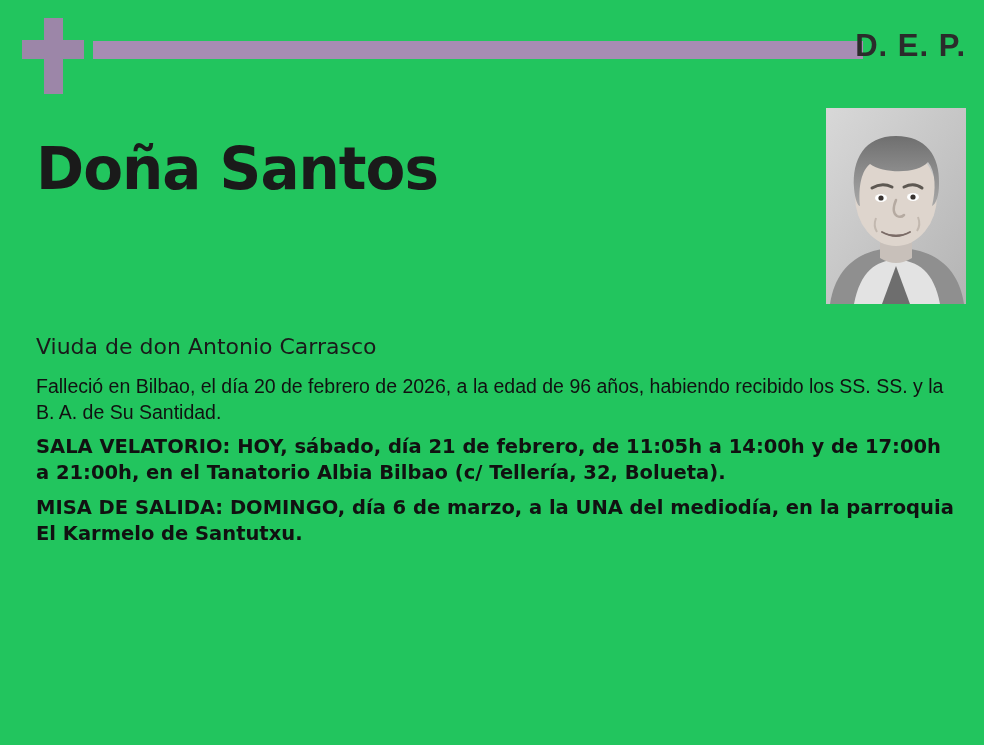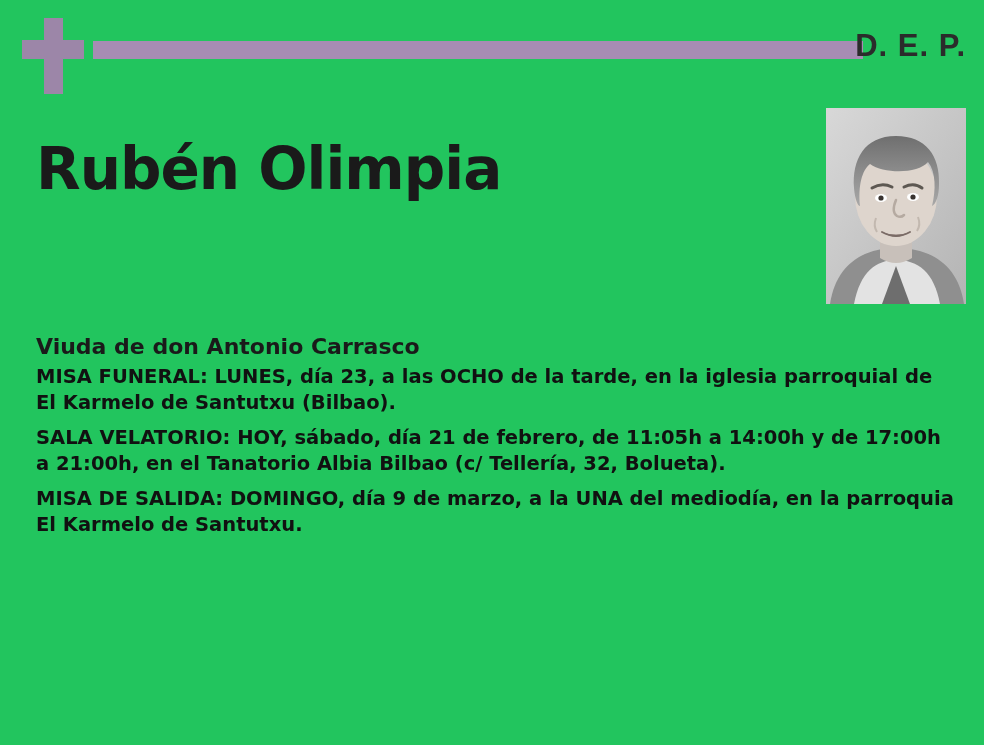--- a/index.html
+++ b/index.html
@@ -100,25 +100,25 @@
 
   
   .body-block {
     position: absolute;
     left: 36px;
     top: 330px;
     width: 920px;
   }
   .widow {
     font-family: "DejaVu Sans", sans-serif;
-    font-weight: bold;
+    font-weight: normal;
     font-size: 22px;
     line-height: 34px;
     color: #1a1a1a;
-    margin-bottom: 0;
+    margin-bottom: 9px;
   }
   .para {
     font-family: "Liberation Sans", sans-serif;
     font-size: 19.5px;
     line-height: 26px;
     color: #111111;
     margin-bottom: 9px;
   }
   .para-bold {
     font-family: "DejaVu Sans", sans-serif;
@@ -179,23 +179,23 @@
 
       <path d="M56 124 q14 9 28 0 q-14 5 -28 0 Z" fill="#8d7d78"></path>
       <path d="M56 124 q14 8 28 0" stroke="#7a6b66" stroke-width="2" fill="none" stroke-linecap="round"></path>
 
       <path d="M50 110 q-3 8 1 14" stroke="#c2b8af" stroke-width="2" fill="none"></path>
       <path d="M92 109 q3 8 -1 14" stroke="#c2b8af" stroke-width="2" fill="none"></path>
     </svg>
   </div>
 
   <div class="name-block">
-    <div class="name-line">Rubén Olimpia</div>
+    <div class="name-line">Doña Santos</div>
   </div>
 
   <div class="body-block">
     <div class="widow">Viuda de don Antonio Carrasco</div>
-    <div class="para-bold">MISA FUNERAL: LUNES, día 23, a las OCHO de la tarde, en la iglesia parroquial de El Karmelo de Santutxu (Bilbao).</div>
+    <div class="para">Falleció en Bilbao, el día 20 de febrero de 2026, a la edad de 96 años, habiendo recibido los SS. SS. y la B. A. de Su Santidad.</div>
     <div class="para-bold">SALA VELATORIO: HOY, sábado, día 21 de febrero, de 11:05h a 14:00h y de 17:00h a 21:00h, en el Tanatorio Albia Bilbao (c/ Tellería, 32, Bolueta).</div>
-    <div class="para-bold">MISA DE SALIDA: DOMINGO, día 9 de marzo, a la UNA del mediodía, en la parroquia El Karmelo de Santutxu.</div>
+    <div class="para-bold">MISA DE SALIDA: DOMINGO, día 6 de marzo, a la UNA del mediodía, en la parroquia El Karmelo de Santutxu.</div>
   </div>
 
 </div>
 
 </body></html>

